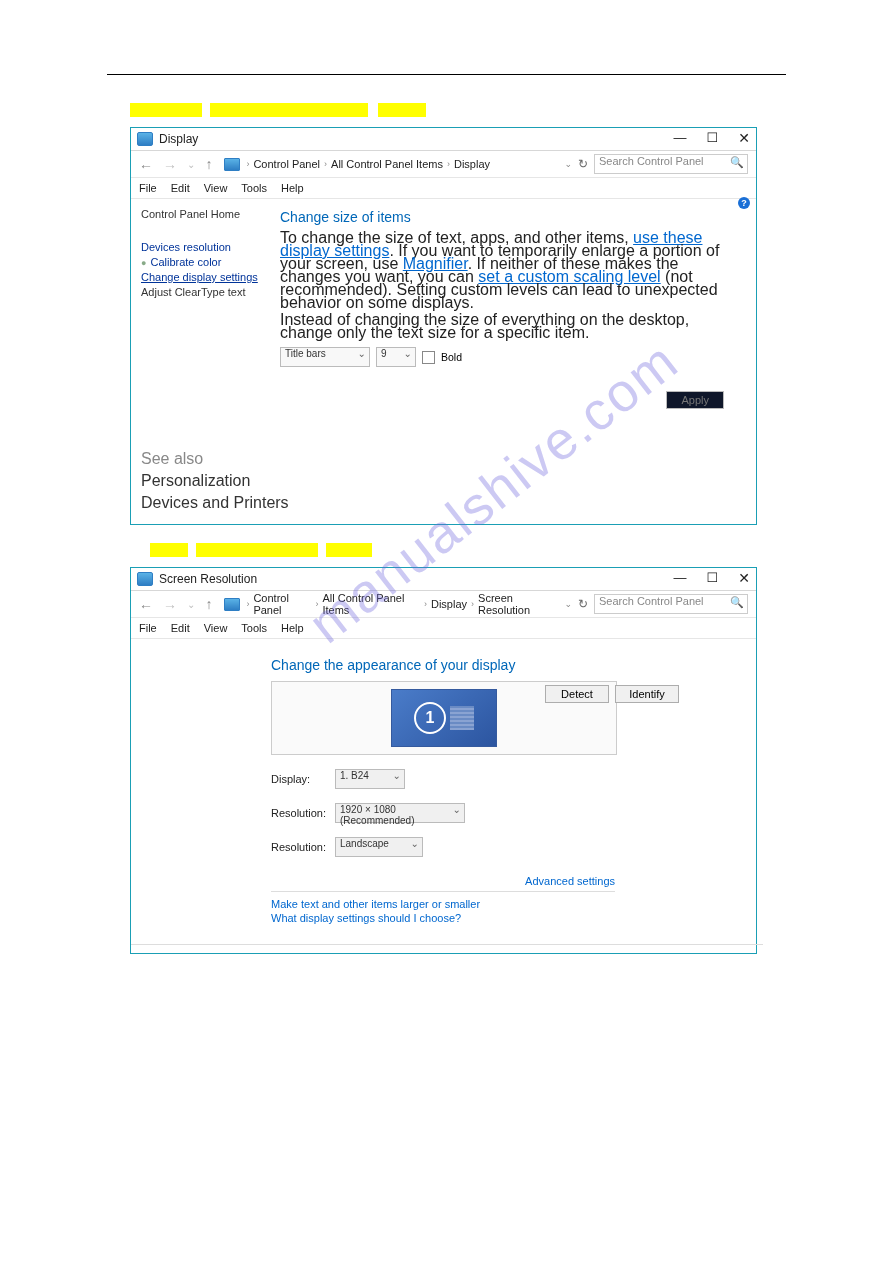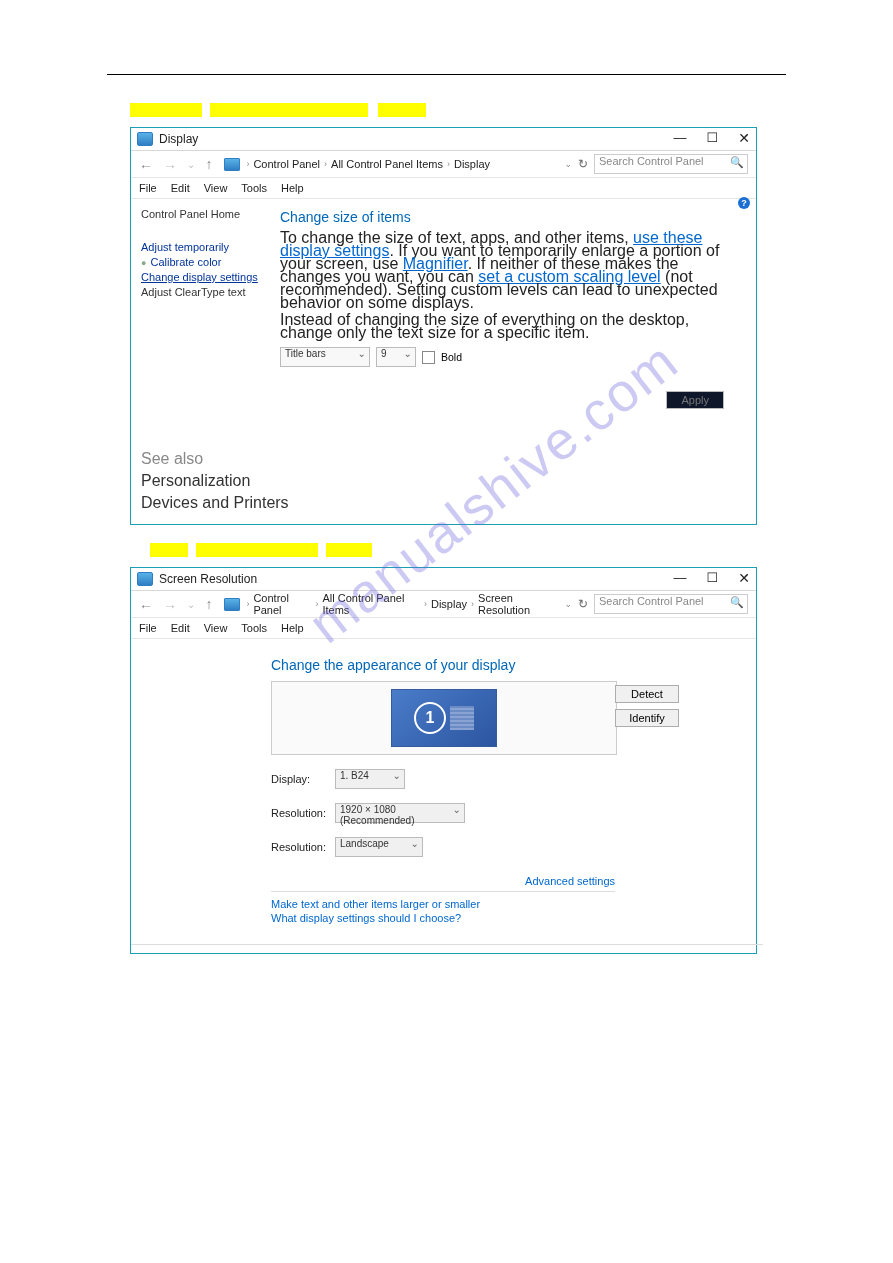--- a/index.html
+++ b/index.html
@@ -51,21 +51,21 @@
 .btn { display:inline-block; border:1px solid #bbb; background:#0f172a; color:#777; font-size:11px; padding:2px 14px; }
 .btn.en { background:#f0f0f0; color:#222; }
 
 .body2 { padding:0; }
 .content2 { padding:18px 0 0 140px; }
 .h3 { color:#0067b8; font-size:14px; margin-bottom:8px; }
 .display-box { border:1px solid #ccc; background:#fafafa; width:344px; height:72px; display:flex; align-items:center; justify-content:center; position:relative; }
 .monitor { width:104px; height:56px; background:linear-gradient(140deg,#4a7cc9,#2c55a0); border:1px solid #355a9e; display:flex; align-items:center; justify-content:center; position:relative; }
 .monitor .num-ring { width:28px; height:28px; border:2px solid #fff; border-radius:50%; color:#fff; font-size:16px; font-weight:bold; display:flex; align-items:center; justify-content:center; }
 .monitor .grid-ico { width:24px; height:24px; background:repeating-linear-gradient(#6a8bc4 0 2px,#8aa3d2 2px 4px); margin-left:4px; }
-.side-btns { position:absolute; right:-64px; top:4px; display:flex; flex-direction:column; gap:6px; }
+.side-btns { position:absolute; right:-64px; top:4px; display:flex; flex-direction:row; gap:6px; }
 .side-btns .b { border:1px solid #adadad; background:#f0f0f0; font-size:11px; padding:2px 10px; width:42px; text-align:center; }
 .form-row { display:flex; align-items:center; margin-top:14px; font-size:11px; }
 .form-row .lbl { width:64px; color:#222; }
 .form-row .select { background:#f0f0f0; }
 .sel-disp { width:50px; } .sel-res { width:110px; } .sel-or { width:68px; }
 .adv { text-align:right; width:344px; margin:18px 0 4px 0; font-size:11px; color:#0067cf; cursor:pointer; }
 .hr-sep { border-top:1px solid #ddd; width:344px; margin-bottom:6px; }
 .link-line { color:#0067cf; font-size:11px; margin:2px 0; cursor:pointer; }
 .dlg-btns { border-top:1px solid #ddd; width:624px; margin-top:20px; text-align:right; padding:12px 8px 0 0; }
 .dlg-btns .btn { margin-left:6px; font-size:11px; padding:2px 18px; }
@@ -116,21 +116,21 @@
       <span>File</span>
       <span>Edit</span>
       <span>View</span>
       <span>Tools</span>
       <span>Help</span>
     </div>
     <div class="body1">
       <div class="sidebar">
         <div class="home link">Control Panel Home</div>
         <div style="height:10px"></div>
-        <div class="link">Adjust temporarily</div>
+        <div class="link">Devices resolution</div>
         <div class="link cal">Calibrate color</div>
         <div class="link act">Change display settings</div>
         <div class="link" style="color:#333">Adjust ClearType text</div>
         <div class="seealso">
           <div>See also</div>
           <div class="l">Personalization</div>
           <div class="l">Devices and Printers</div>
         </div>
       </div>
       <div class="content1">

